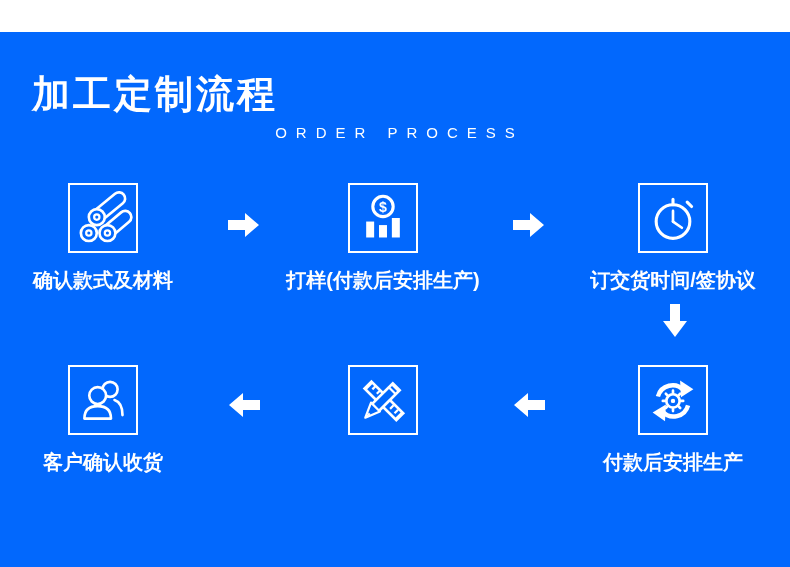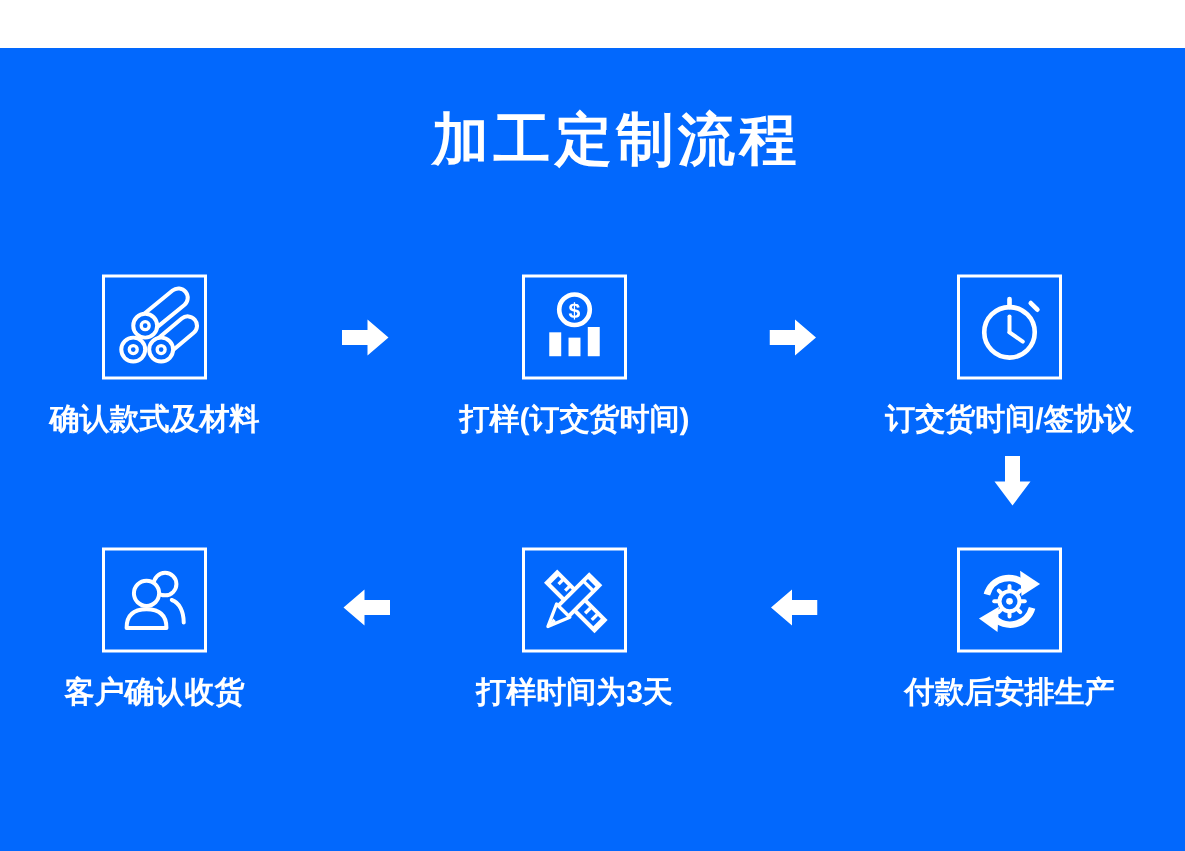--- a/index.html
+++ b/index.html
@@ -1,21 +1,21 @@
 <!DOCTYPE html>
 <html><head>
 <meta charset="utf-8">
 <style>
   * { margin:0; padding:0; box-sizing:border-box; }
   html,body { width:790px; height:567px; }
   body { font-family:"Liberation Sans","DejaVu Sans",sans-serif; background:#ffffff; position:relative; overflow:hidden; }
   .stage { position:absolute; top:0; left:0; width:790px; height:567px; background:#ffffff; }
   .panel { position:absolute; top:32px; left:0; width:790px; height:535px; background:#0268fd; }
 
-  .title { position:absolute; top:42px; left:0; width:100%; text-align:center;
+  .title { position:absolute; top:42px; left:0; width:100%; text-align:left;
            color:#ffffff; font-size:38px; font-weight:bold; letter-spacing:3px; line-height:40px;padding-left:32px; }
   .subtitle { position:absolute; top:92px; left:0; width:100%; text-align:center;
               color:#ffffff; font-size:15px; font-weight:400; letter-spacing:9px; text-indent:9px; }
 
   .step { position:absolute; width:260px; text-align:center; }
   .icon-box { width:70px; height:70px; border:2px solid #ffffff; margin:0 auto;
               display:flex; align-items:center; justify-content:center; }
   .icon-box svg { display:block; }
   .step-label { margin-top:14px; color:#ffffff; font-size:20px; font-weight:bold;
                 line-height:26px; white-space:nowrap; }
@@ -35,20 +35,21 @@
   .al1 { left:513px; top:360px; }
   .al2 { left:228px; top:360px; }
 </style>
 </head>
 <body>
 
 <div class="stage">
   <div class="panel">
 
     <div class="title">加工定制流程</div>
+    <div class="subtitle">ORDER PROCESS</div>
 
     <div class="step s1">
       <div class="icon-box">
         <svg width="62" height="62" viewBox="0 0 70 70">
           <line x1="31" y1="31" x2="53" y2="13" stroke="#fff" stroke-width="17" stroke-linecap="round"></line>
           <line x1="31" y1="31" x2="53" y2="13" stroke="#0268fd" stroke-width="11" stroke-linecap="round"></line>
           <line x1="41" y1="50" x2="60" y2="34" stroke="#fff" stroke-width="17" stroke-linecap="round"></line>
           <line x1="41" y1="50" x2="60" y2="34" stroke="#0268fd" stroke-width="11" stroke-linecap="round"></line>
           <circle cx="28" cy="34" r="9" fill="#0268fd" stroke="#fff" stroke-width="3"></circle>
           <circle cx="28" cy="34" r="3" fill="none" stroke="#fff" stroke-width="2.5"></circle>
@@ -64,21 +65,21 @@
     <div class="step s2">
       <div class="icon-box">
         <svg width="62" height="62" viewBox="0 0 70 70">
           <rect x="16" y="39" width="9" height="18" fill="#fff"></rect>
           <rect x="30.5" y="43" width="9" height="14" fill="#fff"></rect>
           <rect x="45" y="35" width="9" height="22" fill="#fff"></rect>
           <circle cx="35" cy="22" r="11.5" fill="#0268fd" stroke="#fff" stroke-width="3.5"></circle>
           <text x="35" y="28" font-size="16" font-weight="bold" fill="#fff" text-anchor="middle" font-family="Liberation Sans, sans-serif">$</text>
         </svg>
       </div>
-      <div class="step-label">打样(订交货时间)</div>
+      <div class="step-label">打样(付款后安排生产)</div>
     </div>
 
     <div class="step s3">
       <div class="icon-box">
         <svg width="62" height="62" viewBox="0 0 70 70">
           <circle cx="35" cy="39" r="19" fill="none" stroke="#fff" stroke-width="3.5"></circle>
           <line x1="35" y1="14" x2="35" y2="20" stroke="#fff" stroke-width="3.5" stroke-linecap="round"></line>
           <line x1="51" y1="17" x2="56" y2="22" stroke="#fff" stroke-width="3.5" stroke-linecap="round"></line>
           <line x1="35" y1="39" x2="35" y2="27" stroke="#fff" stroke-width="3" stroke-linecap="round"></line>
           <line x1="35" y1="39" x2="45" y2="46" stroke="#fff" stroke-width="3" stroke-linecap="round"></line>
@@ -121,21 +122,20 @@
           <line x1="47" y1="41" x2="43" y2="45" stroke="#fff" stroke-width="2.5"></line>
           <line x1="52" y1="46" x2="48" y2="50" stroke="#fff" stroke-width="2.5"></line>
           <line x1="51" y1="19" x2="27" y2="43" stroke="#fff" stroke-width="14"></line>
           <line x1="48" y1="22" x2="27" y2="43" stroke="#0268fd" stroke-width="8"></line>
           <polygon points="31.5,48 21.5,38 15,55" fill="#0268fd" stroke="#fff" stroke-width="2.5" stroke-linejoin="round"></polygon>
           <polygon points="19,49 15,55 21,51" fill="#fff"></polygon>
           <line x1="41" y1="20" x2="50" y2="29" stroke="#fff" stroke-width="2.5"></line>
         </svg>
       </div>
       <div class="step-label">
-        <div>打样时间为3天</div>
       </div>
     </div>
 
     <div class="step s6">
       <div class="icon-box">
         <svg width="62" height="62" viewBox="0 0 70 70">
           <circle cx="43" cy="23" r="8.5" fill="none" stroke="#fff" stroke-width="3"></circle>
           <path d="M 48 35 C 54 37, 57 44, 57 52" fill="none" stroke="#fff" stroke-width="3" stroke-linecap="round"></path>
           <circle cx="29" cy="30" r="9.5" fill="#0268fd" stroke="#fff" stroke-width="3"></circle>
           <path d="M 14 56 C 14 46, 20 42, 29 42 C 38 42, 44 46, 44 56 Z" fill="#0268fd" stroke="#fff" stroke-width="3" stroke-linejoin="round"></path>

